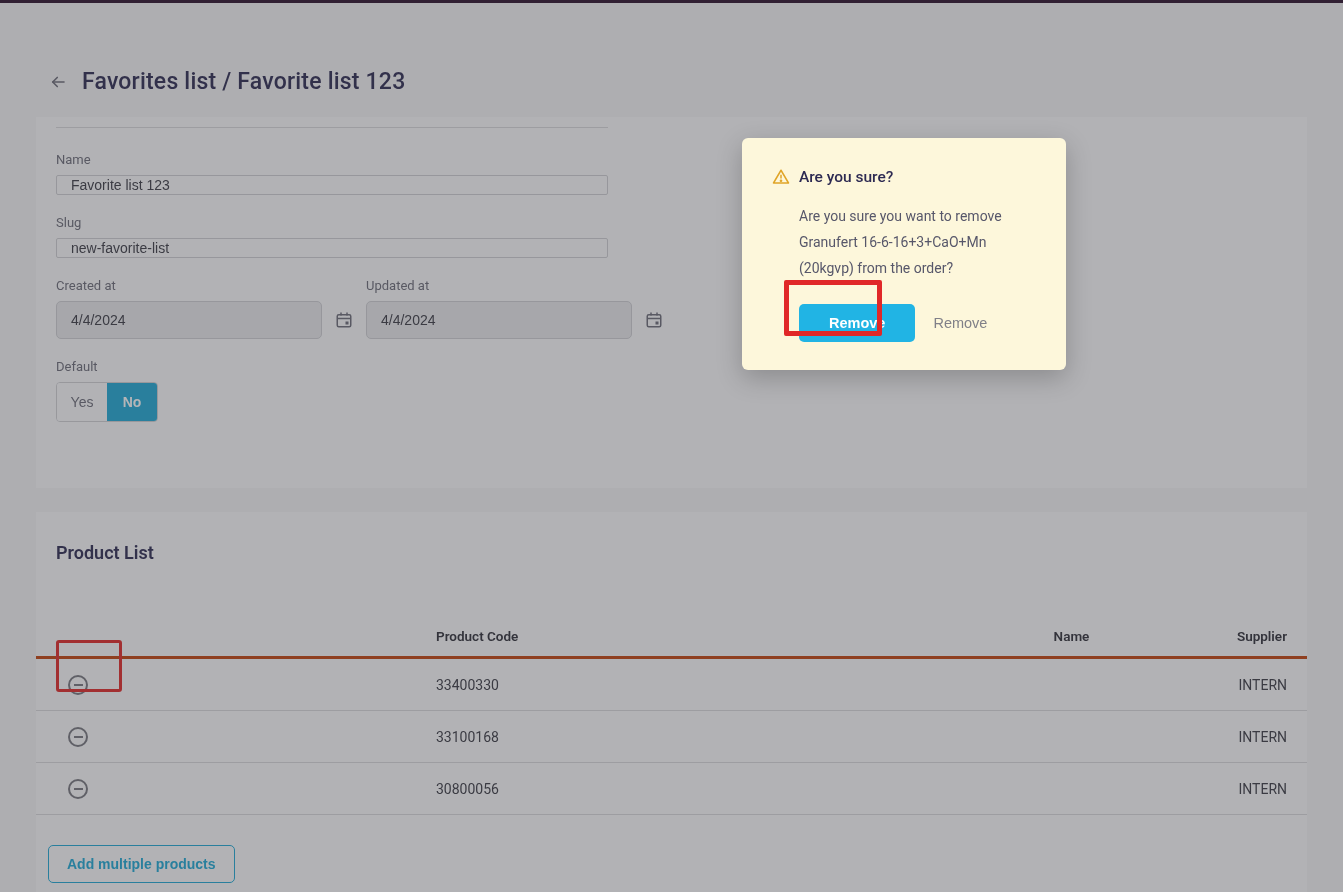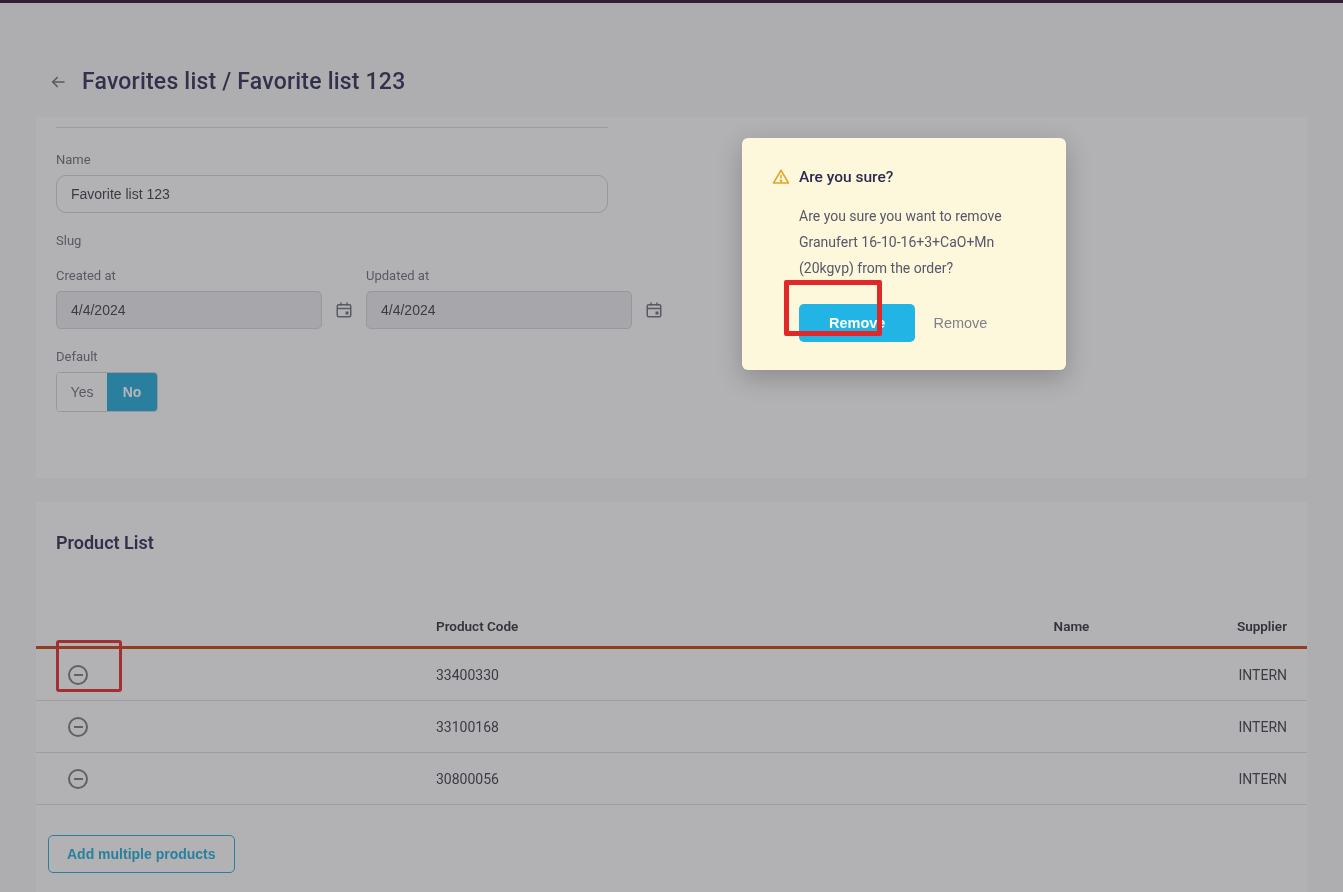--- a/index.html
+++ b/index.html
@@ -7,21 +7,21 @@
   body { position: relative; }
   .top-bar { height: 3px; background: #2b0f2b; }
   .page { padding: 0 0 0 0; }
   .header { display: flex; align-items: center; padding: 24px 48px 22px 48px; margin-top: 41px; }
   .back-arrow { width: 20px; height: 20px; color: #6b6b78; margin-right: 14px; display: flex; align-items: center; justify-content: center; }
   .title { font-size: 23px; font-weight: 500; color: #2d2a52; letter-spacing: 0.2px; }
   .panel { background: #fafbfc; margin: 0 36px 24px 36px; padding: 10px 20px 46px 20px; }
   .divider { height: 1px; background: #d9d9dc; margin: 0 0 24px 0; width: 552px; }
   .field-group { margin-bottom: 20px; }
   .field-label { font-size: 13px; color: #6b6b78; margin-bottom: 8px; display: block; }
-  .input { width: 552px; height: 38px; border: 1px solid #cfcfd4; border-radius: 10px; padding: 0 14px; font-size: 14px; color: #3a3a44; background: #fafbfc; }
+  .input { width: 552px; height: 20px; border: 1px solid #cfcfd4; border-radius: 2px; padding: 0 14px; font-size: 14px; color: #3a3a44; background: #fafbfc; }
   .row-two { display: flex; }
   .date-wrap { position: relative; width: 310px; }
   .date-input { width: 266px; height: 38px; border: 1px solid #cfcfd4; border-radius: 5px; padding: 0 14px; font-size: 14px; color: #3a3a44; background: #e8e9ec; }
   .date-icon { position: absolute; right: 0; top: 0; width: 44px; height: 38px; display: flex; align-items: center; justify-content: center; color: #6b6b78; }
   .toggle-group { display: inline-flex; border: 1px solid #d0d0d4; border-radius: 4px; overflow: hidden; }
   .toggle-btn { width: 50px; height: 38px; display: flex; align-items: center; justify-content: center; font-size: 14px; background: #fafbfc; color: #6b6b78; border: none; cursor: pointer; }
   .toggle-btn.active { background: #1ea9d6; color: #fff; font-weight: 600; }
   .panel2 { background: #fafbfc; margin: 0 36px 0 36px; padding: 30px 0 40px 0; }
   .section-title { font-size: 18px; font-weight: 600; color: #2d2a52; padding: 0 20px; }
   .table { margin-top: 52px; width: 100%; }
@@ -65,20 +65,21 @@
   <div class="panel">
     <div class="divider"></div>
 
     <div class="field-group">
       <label class="field-label">Name</label>
       <input class="input" value="Favorite list 123" style="">
     </div>
 
     <div class="field-group">
       <label class="field-label">Slug</label>
+      <input class="input" value="new-favorite-list" style="">
     </div>
 
     <div class="row-two field-group">
       <div>
         <label class="field-label">Created at</label>
         <div class="date-wrap">
           <input class="date-input" value="4/4/2024" style="">
           <div class="date-icon">
             <svg width="18" height="18" viewBox="0 0 24 24" fill="currentColor">
                 <rect x="3" y="5" width="18" height="16" rx="2" fill="none" stroke="currentColor" stroke-width="2"></rect>
@@ -165,20 +166,20 @@
   <div class="dialog-head">
     <span class="warn-icon">
       <svg width="18" height="18" viewBox="0 0 24 24" fill="none" stroke="currentColor" stroke-width="2" stroke-linejoin="round">
           <path d="M12 3 L22 20 L2 20 Z"></path>
           <line x1="12" y1="9" x2="12" y2="14"></line>
           <circle cx="12" cy="17" r="0.8" fill="currentColor"></circle>
         </svg>
     </span>
     <div class="dialog-title">Are you sure?</div>
   </div>
-  <div class="dialog-body">Are you sure you want to remove Granufert 16-10-16+3+CaO+Mn (20kgvp) from the order?</div>
+  <div class="dialog-body">Are you sure you want to remove Granufert 16-6-16+3+CaO+Mn (20kgvp) from the order?</div>
   <div class="dialog-actions">
     <button class="remove-btn">Remove</button>
     <button class="cancel-btn">Remove</button>
   </div>
 </div>
 
 <div class="hl-red-thick" style="left:784px; top:280px; width:98px; height:56px;"></div>
 
 </body></html>

